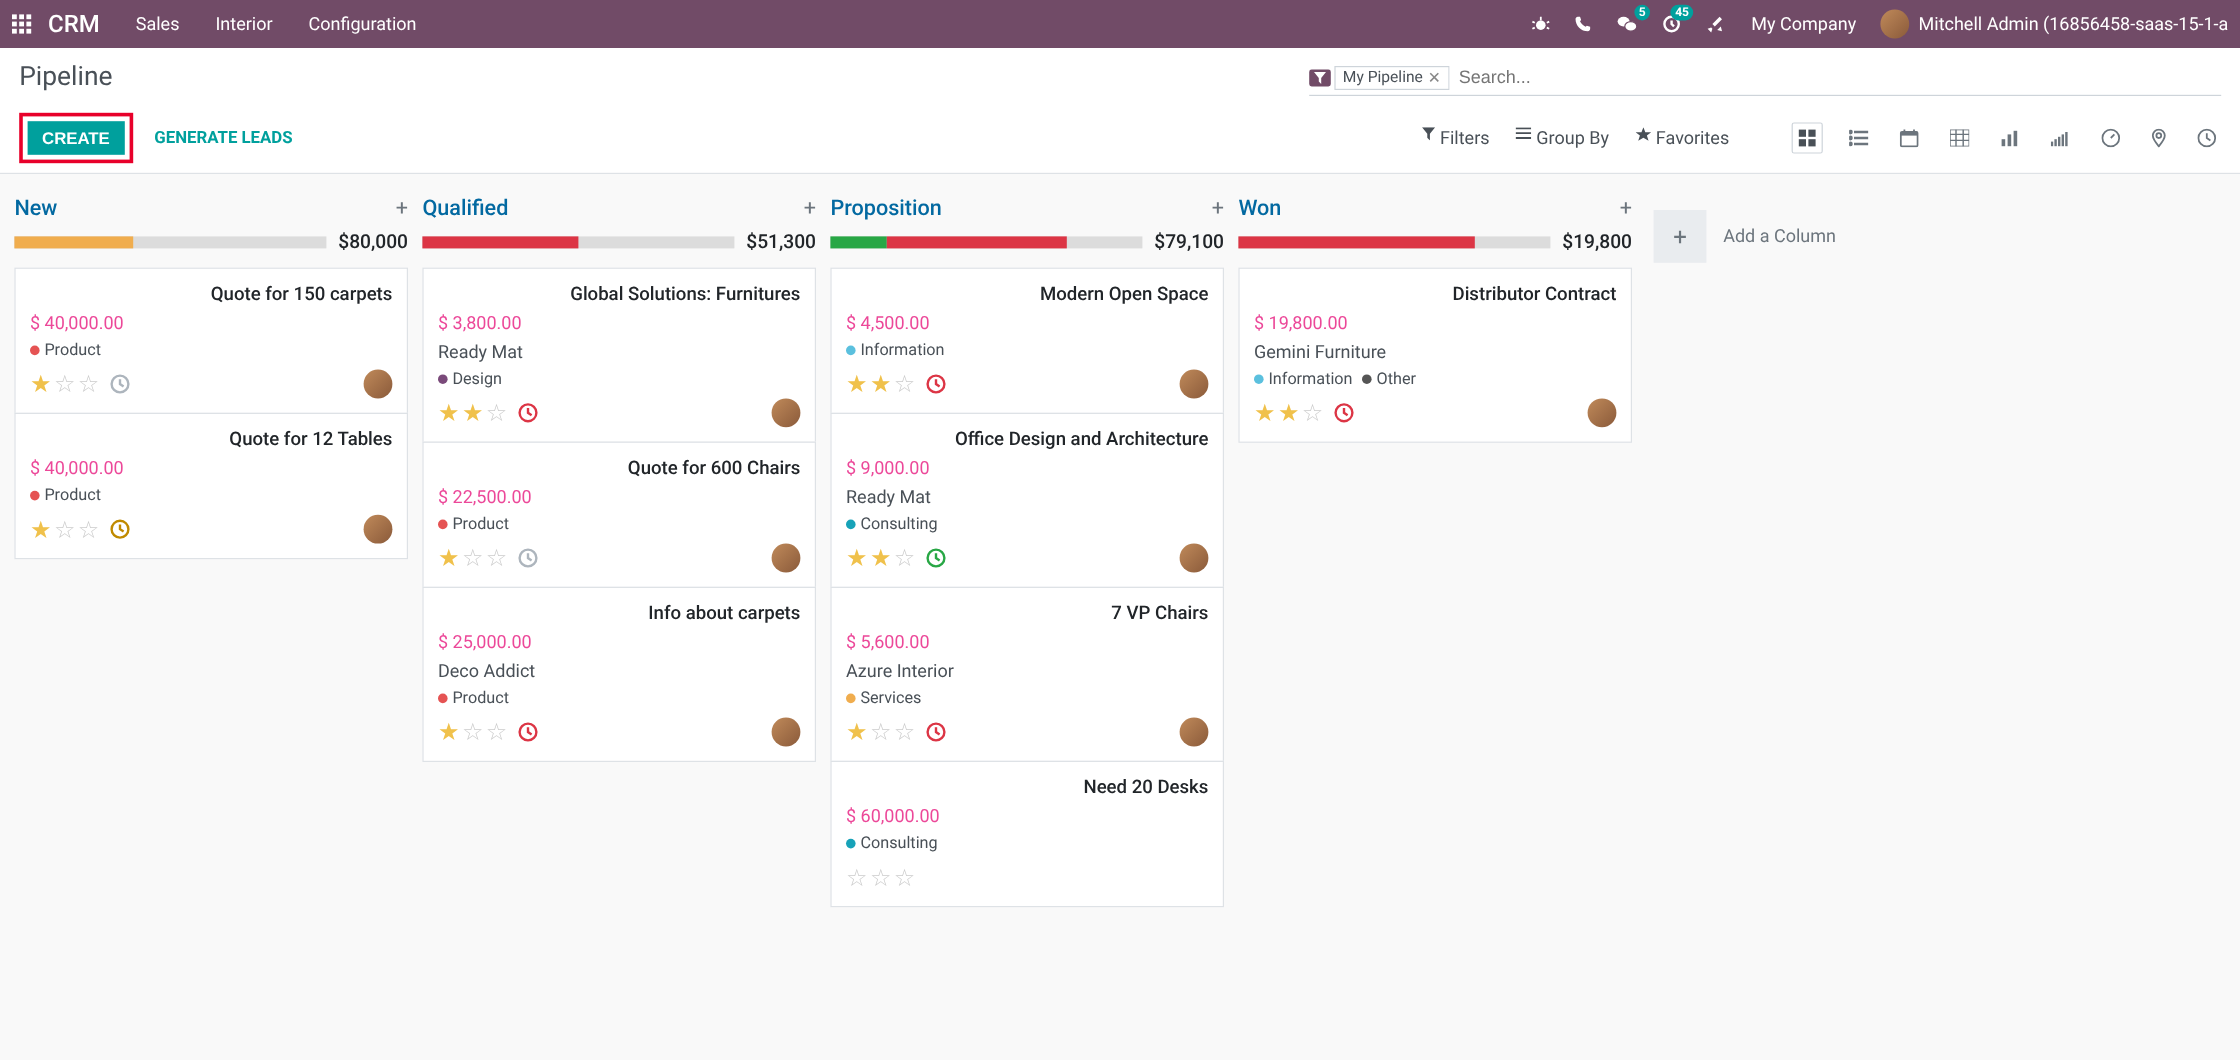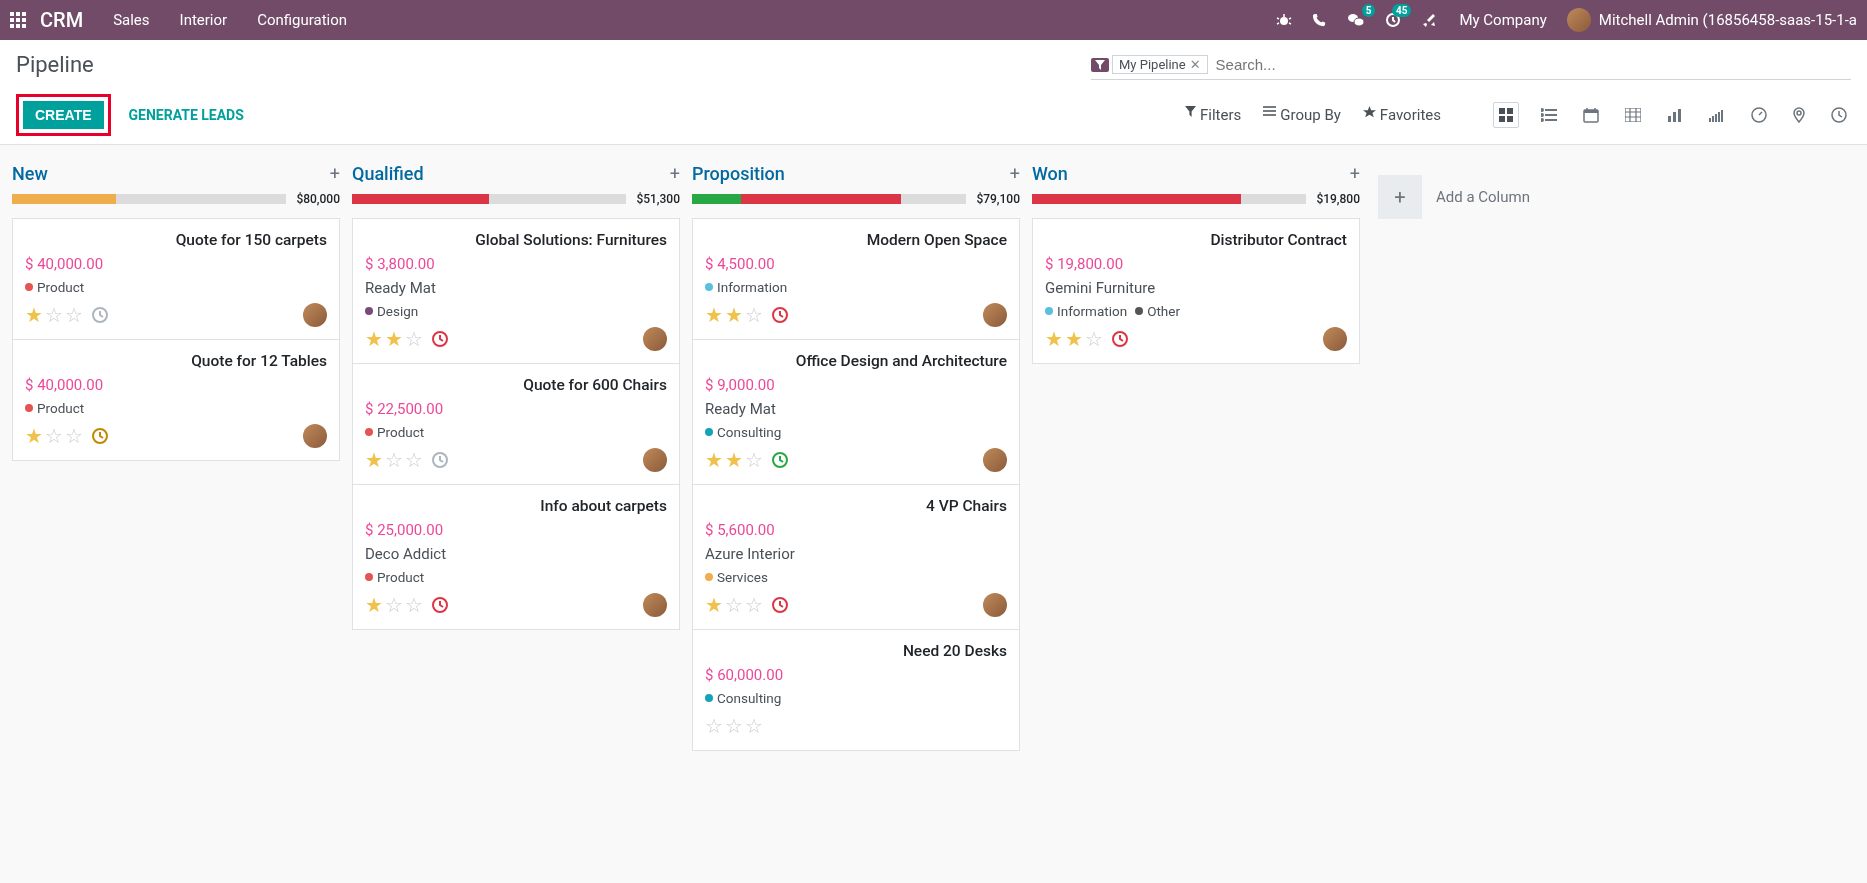--- a/index.html
+++ b/index.html
@@ -39,21 +39,21 @@
 
 
 .kanban { display: flex; gap: 0; padding: 18px 6px; overflow-x: auto; align-items: flex-start; }
 .col { width: 340px; flex-shrink: 0; padding: 0 6px; }
 .col-head { display: flex; align-items: center; margin-bottom: 8px; }
 .col-title { font-size: 18px; font-weight: 500; color: #0369a1; }
 .col-add { margin-left: auto; color: #6c757d; font-size: 18px; cursor: pointer; }
 .bar-row { display: flex; align-items: center; gap: 10px; margin-bottom: 12px; }
 .bar { flex: 1; height: 10px; background: #dcdcdc; position: relative; display: flex; }
 .seg { height: 100%; }
-.col-amount { font-size: 12px; font-weight: 500; color: #212529; }
+.col-amount { font-size: 16px; font-weight: 500; color: #212529; }
 
 .card { background: #fff; border: 1px solid #dee2e6; padding: 12px; margin-bottom: -1px; }
 .card-title { font-size: 15.5px; font-weight: 500; color: #212529; margin-bottom: 6px; text-align: right; }
 .card-amount { font-size: 15px; color: #ec4899; margin-bottom: 6px; }
 .card-line { font-size: 15px; color: #495057; margin-bottom: 6px; }
 .tag-row { display: flex; gap: 8px; margin-bottom: 8px; align-items: center; }
 .dot { width: 8px; height: 8px; border-radius: 50%; display: inline-block; margin-right: 4px; }
 .taglabel { font-size: 13.5px; color: #495057; display: inline-flex; align-items: center; }
 .card-foot { display: flex; align-items: center; }
 .stars { display: flex; gap: 2px; }
@@ -420,21 +420,21 @@
         <span class="clock">
             <svg width="18" height="18" viewBox="0 0 18 18" fill="none" stroke="#28a745" stroke-width="2">
               <circle cx="9" cy="9" r="7"></circle>
               <path d="M9 5v4l3 2"></path>
             </svg>
           </span>
         <div class="card-avatar"></div>
       </div>
     </div>
       <div class="card">
-      <div class="card-title">4 VP Chairs</div>
+      <div class="card-title">7 VP Chairs</div>
       <div class="card-amount">$ 5,600.00</div>
       <div class="card-line">Azure Interior</div>
       <div class="tag-row">
           <span class="taglabel"><span class="dot" style="background:#f0ad4e"></span>Services</span>
         </div>
       <div class="card-foot">
         <div class="stars">
             <span class="star on">★</span>
             <span class="star ">☆</span>
             <span class="star ">☆</span>

